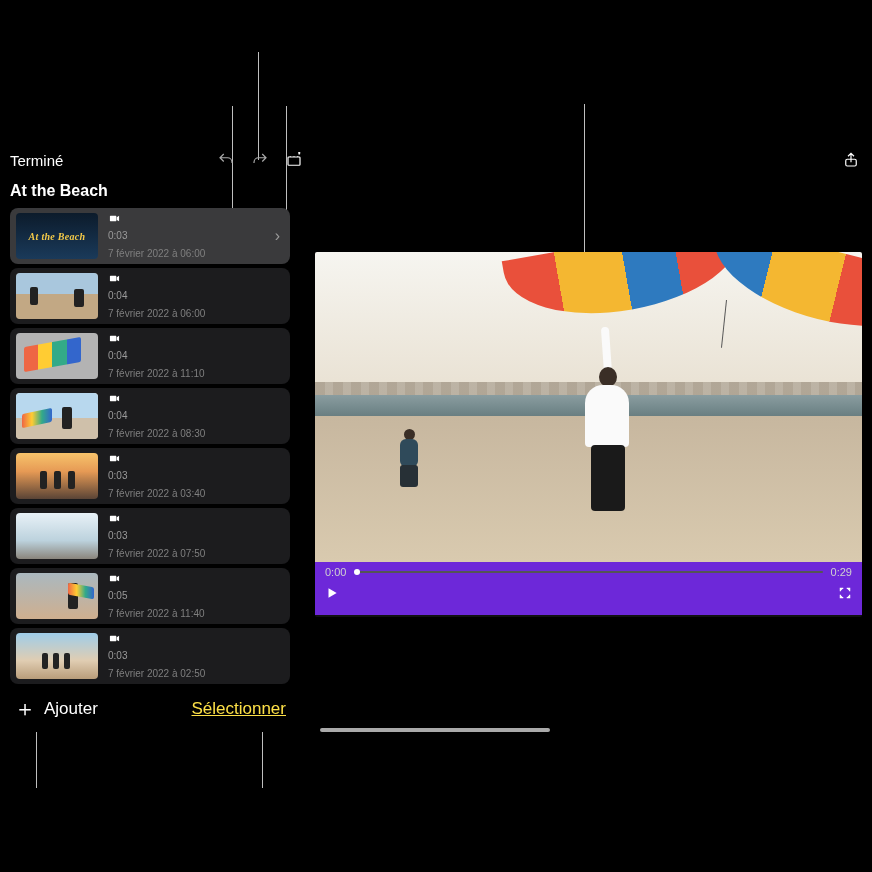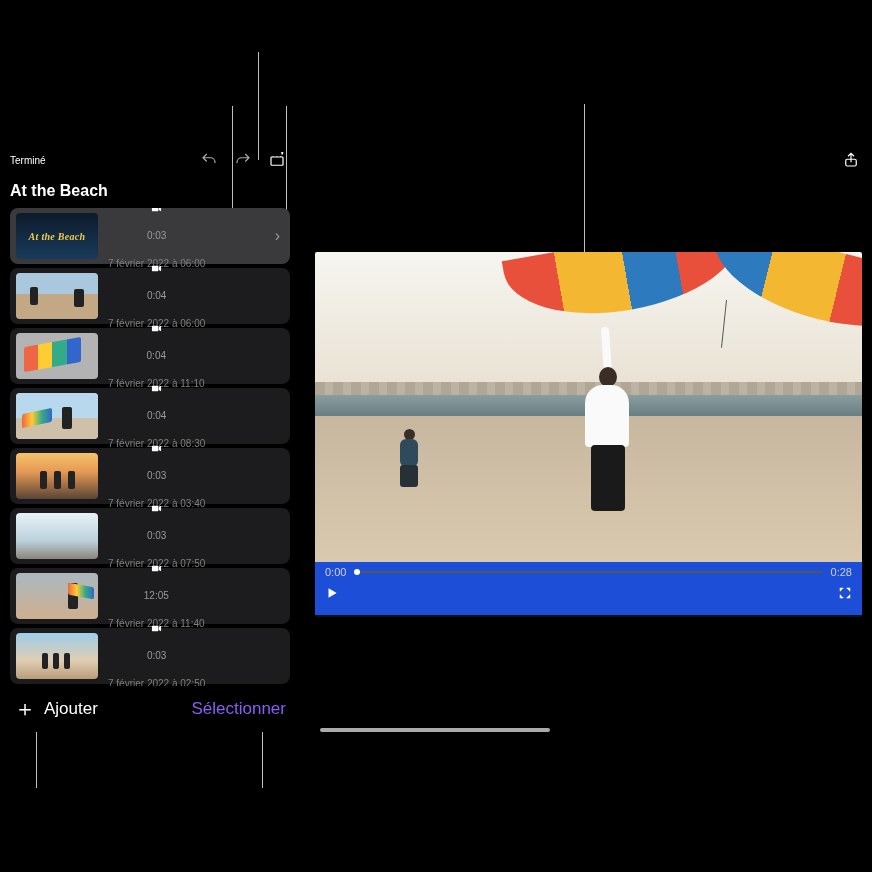--- a/index.html
+++ b/index.html
@@ -22,21 +22,21 @@
 
   .top-bar {
     position: absolute;
     top: 148px;
     left: 10px;
     right: 10px;
     height: 24px;
     display: flex;
     align-items: center;
     justify-content: space-between;
-    font-size: 10px;
+    font-size: 15px;
     color: #fff;
   }
   .top-bar-left { display: flex; align-items: center; gap: 12px; }
   .top-bar-icons { display: flex; align-items: center; gap: 12px; margin-left: 140px; }
   .icon-btn { color: #aaa; display: inline-flex; align-items: center; justify-content: center; width: 22px; height: 22px; }
   .icon-btn svg { width: 18px; height: 18px; stroke: currentColor; fill: none; stroke-width: 1.6; }
 
   .sidebar {
     position: absolute;
     left: 0;
@@ -72,21 +72,21 @@
   .clip-item.selected { background: #3a3a3c; }
   .clip-thumb {
     width: 82px;
     height: 46px;
     border-radius: 4px;
     flex-shrink: 0;
     margin-right: 10px;
     position: relative;
     overflow: hidden;
   }
-  .clip-meta { display: flex; flex-direction: column; gap: 16px; font-size: 10px; color: #9a9a9a; line-height: 1.2; align-items: center; }
+  .clip-meta { display: flex; flex-direction: column; gap: 6px; font-size: 10px; color: #9a9a9a; line-height: 1.2; }
   .clip-meta-top { display: flex; align-items: center; gap: 4px; }
   .clip-meta-top svg { width: 13px; height: 11px; fill: #fff; }
   .clip-duration { color: #9a9a9a; }
   .clip-date { color: #7f7f7f; }
   .clip-chevron {
     position: absolute; right: 10px; top: 50%; transform: translateY(-50%);
     color: #9a9a9a; font-size: 16px;
   }
 
   .bottom-bar {
@@ -97,40 +97,40 @@
     height: 46px;
     display: flex;
     align-items: center;
     justify-content: space-between;
     padding: 0 14px;
     font-size: 17px;
     background: #000;
   }
   .add-btn { display: flex; align-items: center; gap: 8px; color: #fff; }
   .plus-icon { font-size: 22px; line-height: 1; color: #fff; }
-  .select-btn { color: #8b5cf6; }
+  .select-btn { color: #fde047; text-decoration: underline; }
 
   .viewer {
     position: absolute;
     left: 315px;
     right: 10px;
     top: 252px;
     height: 365px;
     background: #111;
     border-radius: 2px;
     overflow: hidden;
   }
   .viewer-canvas {
     width: 100%;
     height: 310px;
     position: relative;
   }
   .viewer-controls {
     height: 53px;
-    background: #1d4ed8;
+    background: #6d28d9;
     padding: 4px 10px 0;
     display: flex;
     flex-direction: column;
   }
   .vc-row1 { display: flex; align-items: center; justify-content: space-between; font-size: 11px; color: #d0d0d0; }
   .vc-scrub { flex: 1; margin: 0 8px; height: 2px; background: #555; border-radius: 1px; position: relative; }
   .vc-scrub-knob { position: absolute; left: 0; top: 50%; width: 6px; height: 6px; background: #fff; border-radius: 50%; transform: translate(0,-50%); }
   .vc-row2 { display: flex; align-items: center; justify-content: space-between; padding-top: 8px; }
   .play-btn svg, .fs-btn svg { width: 14px; height: 14px; fill: #fff; }
 
@@ -324,21 +324,21 @@
         <div class="clip-thumb th-group">
           <div class="fig" style="left: 52px; top: 10px; width: 10px; height: 26px;"></div>
           <div style="position: absolute; right: 4px; top: 12px; width: 26px; height: 12px; background: linear-gradient(90deg, rgb(238, 102, 68), rgb(255, 204, 51), rgb(51, 170, 136), rgb(51, 102, 204)); transform: skewY(10deg); border-radius: 2px;"></div>
         </div>
         <div class="clip-meta">
           <div class="clip-meta-top">
             <svg viewBox="0 0 24 24">
               <path d="M3 6h12a1 1 0 011 1v10a1 1 0 01-1 1H3a1 1 0 01-1-1V7a1 1 0 011-1zm14 3l5-3v12l-5-3z"></path>
             </svg>
           </div>
-          <div class="clip-duration">12:05</div>
+          <div class="clip-duration">0:05</div>
           <div class="clip-date">7 février 2022 à 11:40</div>
         </div>
       </div>
       <div class="clip-item">
         <div class="clip-thumb th-walk">
           <div class="fig" style="left: 26px; top: 20px; width: 6px; height: 16px;"></div>
           <div class="fig" style="left: 37px; top: 20px; width: 6px; height: 16px;"></div>
           <div class="fig" style="left: 48px; top: 20px; width: 6px; height: 16px;"></div>
         </div>
         <div class="clip-meta">
@@ -384,21 +384,21 @@
       <div class="body"></div>
       <div class="legs"></div>
     </div>
   </div>
   <div class="viewer-controls">
     <div class="vc-row1">
       <span>0:00</span>
       <div class="vc-scrub">
         <div class="vc-scrub-knob"></div>
       </div>
-      <span>0:28</span>
+      <span>0:29</span>
     </div>
     <div class="vc-row2">
       <span class="play-btn">
         <svg viewBox="0 0 24 24">
             <path d="M6 4l14 8-14 8z"></path>
           </svg>
       </span>
       <span class="fs-btn">
         <svg viewBox="0 0 24 24" fill="none" stroke="#fff" stroke-width="2">
             <path d="M4 9V4h5M20 9V4h-5M4 15v5h5M20 15v5h-5"></path>

